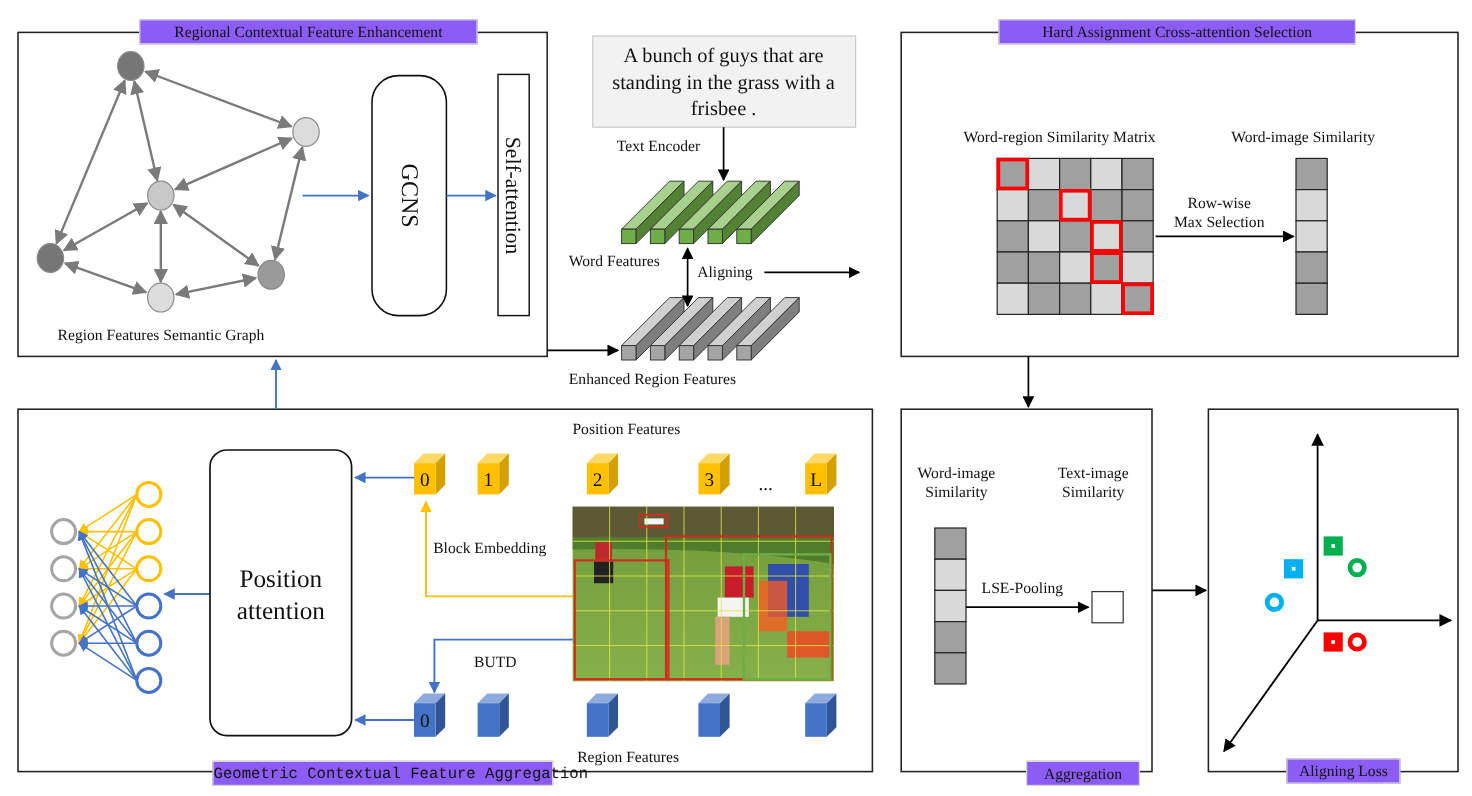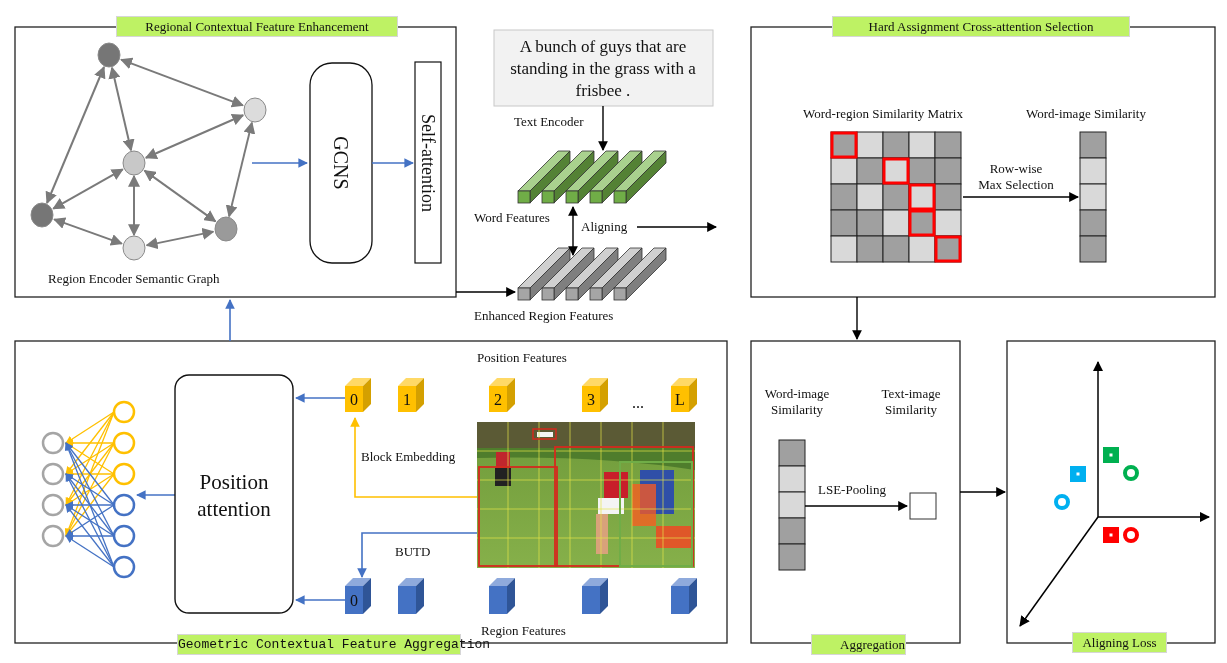--- a/index.html
+++ b/index.html
@@ -1,19 +1,19 @@
 <!DOCTYPE html>
 <html><head>
 <meta charset="utf-8">
 <style>
   html,body{margin:0;padding:0;background:#ffffff;}
   body{width:1227px;height:663px;position:relative;overflow:hidden;font-family:"Liberation Serif","DejaVu Serif",serif;color:#111;}
   #canvas{position:absolute;left:0;top:0;width:1227px;height:663px;}
   .lbl{position:absolute;font-family:"Liberation Serif","DejaVu Serif",serif;font-size:13px;color:#111;white-space:nowrap;line-height:15px;}
-  .caption-box{position:absolute;background:#bef264;border:1px solid #d6d6d6;font-size:13px;text-align:center;line-height:19px;height:19px;white-space:nowrap;}
+  .caption-box{position:absolute;background:#8b5cf6;border:1px solid #d6d6d6;font-size:13px;text-align:center;line-height:19px;height:19px;white-space:nowrap;}
 </style>
 </head>
 <body>
 
 <svg id="canvas" xmlns="http://www.w3.org/2000/svg" width="1227" height="663" viewBox="0 0 1227 663">
   <defs>
     <marker id="ah-black" viewBox="0 0 10 10" refX="9" refY="5" markerWidth="7" markerHeight="7" orient="auto-start-reverse">
         <path d="M0,0 L10,5 L0,10 z" fill="#000"></path>
       </marker>
     <marker id="ah-gray" viewBox="0 0 10 10" refX="9" refY="5" markerWidth="6" markerHeight="6" orient="auto-start-reverse">
@@ -367,15 +367,15 @@
         <rect x="671" y="586" width="18" height="28" fill="#4472c4"></rect>
       </g>
     </g>
   <line x1="345" y1="600" x2="296" y2="600" stroke="#4472c4" stroke-width="1.6" marker-end="url(#ah-blue)"></line>
   <text x="481" y="635" font-family="Liberation Serif, serif" font-size="13" fill="#111">Region Features</text>
 </svg>
 
 <div class="caption-box" style="left:116px;top:16px;width:280px;">Regional Contextual Feature Enhancement</div>
 <div class="caption-box" style="left:832px;top:16px;width:296px;">Hard Assignment Cross-attention Selection</div>
 <div class="caption-box" style="left:177px;top:634px;width:282px;font-family:Liberation Mono, monospace;">Geometric Contextual Feature Aggregation</div>
-<div class="caption-box" style="left:811px;top:634px;width:93px;text-align:right;">Aggregation</div>
+<div class="caption-box" style="left:855px;top:634px;width:93px;">Aggregation</div>
 <div class="caption-box" style="left:1072px;top:632px;width:93px;">Aligning Loss</div>
-<div class="lbl" style="left:48px;top:271px;">Region Encoder Semantic Graph</div>
+<div class="lbl" style="left:48px;top:271px;">Region Features Semantic Graph</div>
 
 </body></html>

